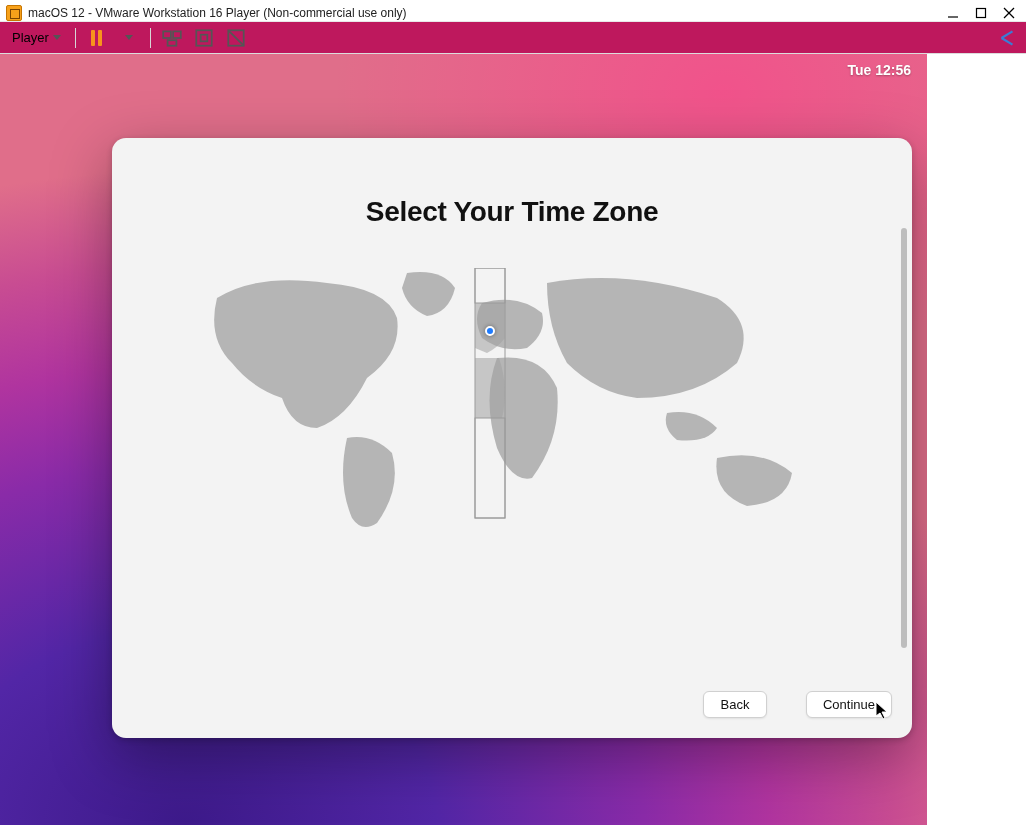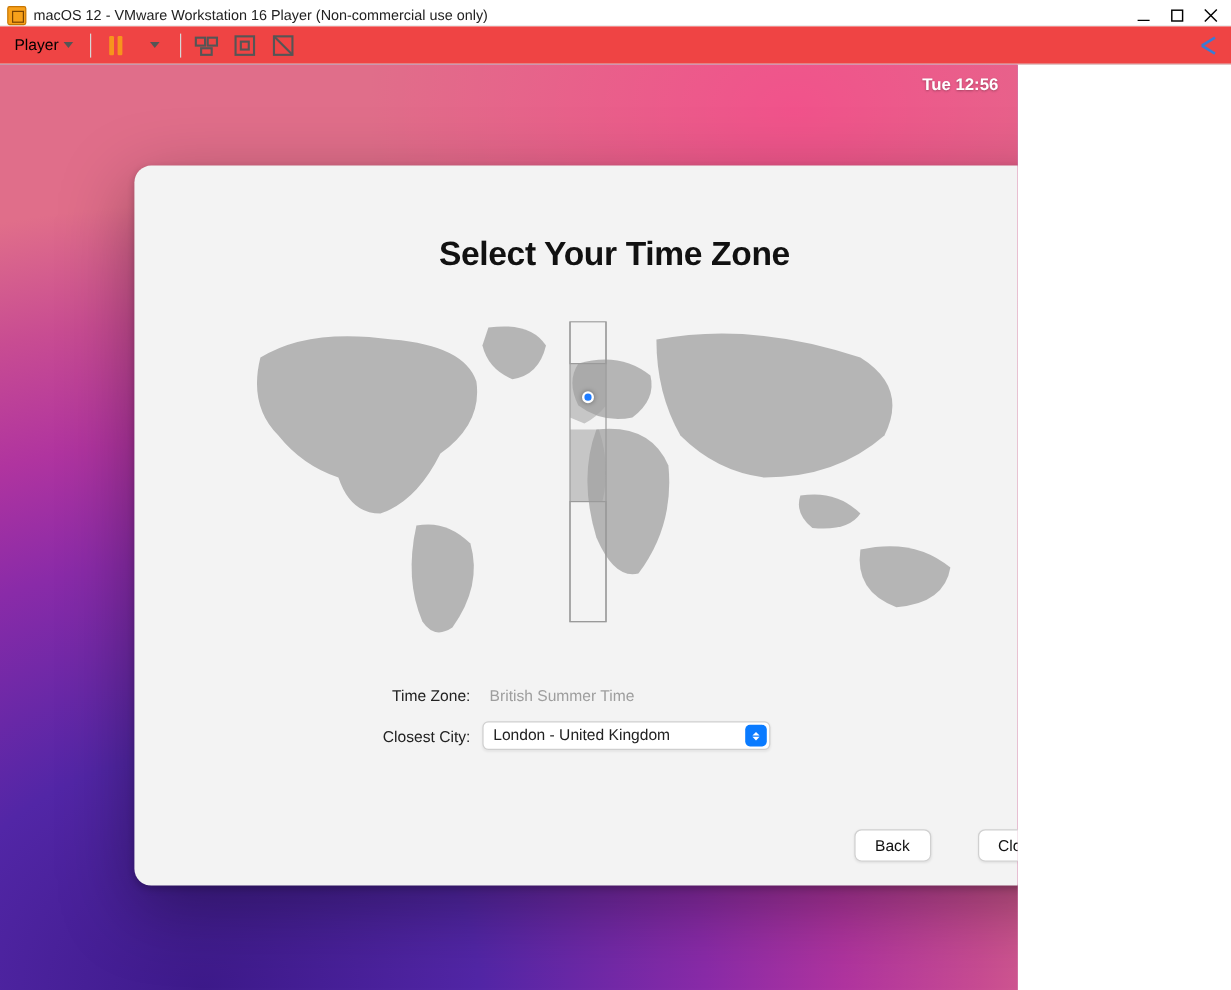--- a/index.html
+++ b/index.html
@@ -28,38 +28,38 @@
   }
   .wincontrols { display:flex; gap:14px; padding-right:6px; }
   .wincontrols .ctrl { width:14px; height:14px; display:flex; align-items:center; justify-content:center; cursor:pointer; }
   .ctrl svg { width:12px; height:12px; stroke:#000; stroke-width:1.2; fill:none; }
 
   
   .vm-toolbar {
     height: 32px;
     display:flex; align-items:center; justify-content:space-between;
     padding: 0 8px;
-    background:#ef4444;
+    background:#be185d;
     border-bottom:1px solid #dcdcdc;
     font-size:13px;
   }
   .vm-toolbar .left { display:flex; align-items:center; gap:10px; }
   .vm-toolbar .player-btn { display:flex; align-items:center; gap:4px; padding:2px 4px; cursor:pointer; }
   .caret-down { width:0;height:0;border-left:4px solid transparent;border-right:4px solid transparent;border-top:5px solid #555; }
   .vbar { width:1px; height:20px; background:#d6d6d6; }
   .icon-btn { width:22px;height:22px; display:flex; align-items:center; justify-content:center; cursor:pointer; }
   .icon-btn svg { stroke:#555; fill:none; stroke-width:1.6; }
   .pause-icon { display:flex; gap:3px; }
   .pause-icon span { width:4px; height:16px; background:#f7941d; border-radius:1px; }
   .vm-toolbar .right svg { stroke:#3a7bd5; stroke-width:2; }
 
   
   .vm-screen {
     position:relative;
-    width:848px;
+    width:927px;
     height:771px; 
     background:
       radial-gradient(ellipse 70% 60% at 78% 5%, rgba(255,60,140,0.55), transparent 60%),
       radial-gradient(ellipse 90% 85% at 20% 100%, #3d1a8a 0%, #5226a6 30%, #8a2ba8 55%, #b0349f 70%, #c84c92 85%, #e06e8a 100%),
       linear-gradient(120deg, #2e1667 0%, #4b1e8c 30%, #8a2da1 60%, #c64a90 100%);
     overflow:hidden;
   }
   .menubar-time {
     position:absolute; top:8px; right:16px;
     color:#fff; font-weight:600; font-size:14px;
@@ -275,38 +275,25 @@
             <rect class="tz-band" x="278" y="0" width="30" height="250"></rect>
             <path class="tz-fill" d="M278 35 L308 35 L308 70 Q300 80 290 85 L278 80 Z"></path>
             <path class="tz-fill" d="M278 90 L302 90 Q312 120 305 150 L278 150 Z"></path>
             <rect class="tz-band" x="278" y="0" width="30" height="35"></rect>
             <rect class="tz-band" x="278" y="150" width="30" height="100"></rect>
           </g>
         </svg>
         <div class="pin"></div>
       </div>
 
-      <div class="form">
-        <div class="label">Time Zone:</div>
-        <div class="value-static">British Summer Time</div>
-
-        <div class="label">Closest City:</div>
-        <div class="select-wrap">
-          <div class="select-box">London - United Kingdom</div>
-          <div class="chev">
-            <span class="up"></span>
-              <span class="dn"></span>
-          </div>
-        </div>
-      </div>
     </div>
 
     <div class="panel-footer">
       <button class="btn">Back</button>
-      <button class="btn">Closest</button>
+      <button class="btn">Continue</button>
     </div>
 
     <div class="cursor">
       <svg viewBox="0 0 14 18">
           <path d="M0 0 L0 14 L4 11 L7 17 L9 16 L6 10 L11 10 Z" fill="#000" stroke="#fff" stroke-width="1"></path>
         </svg>
     </div>
   </div>
 </div>
 

